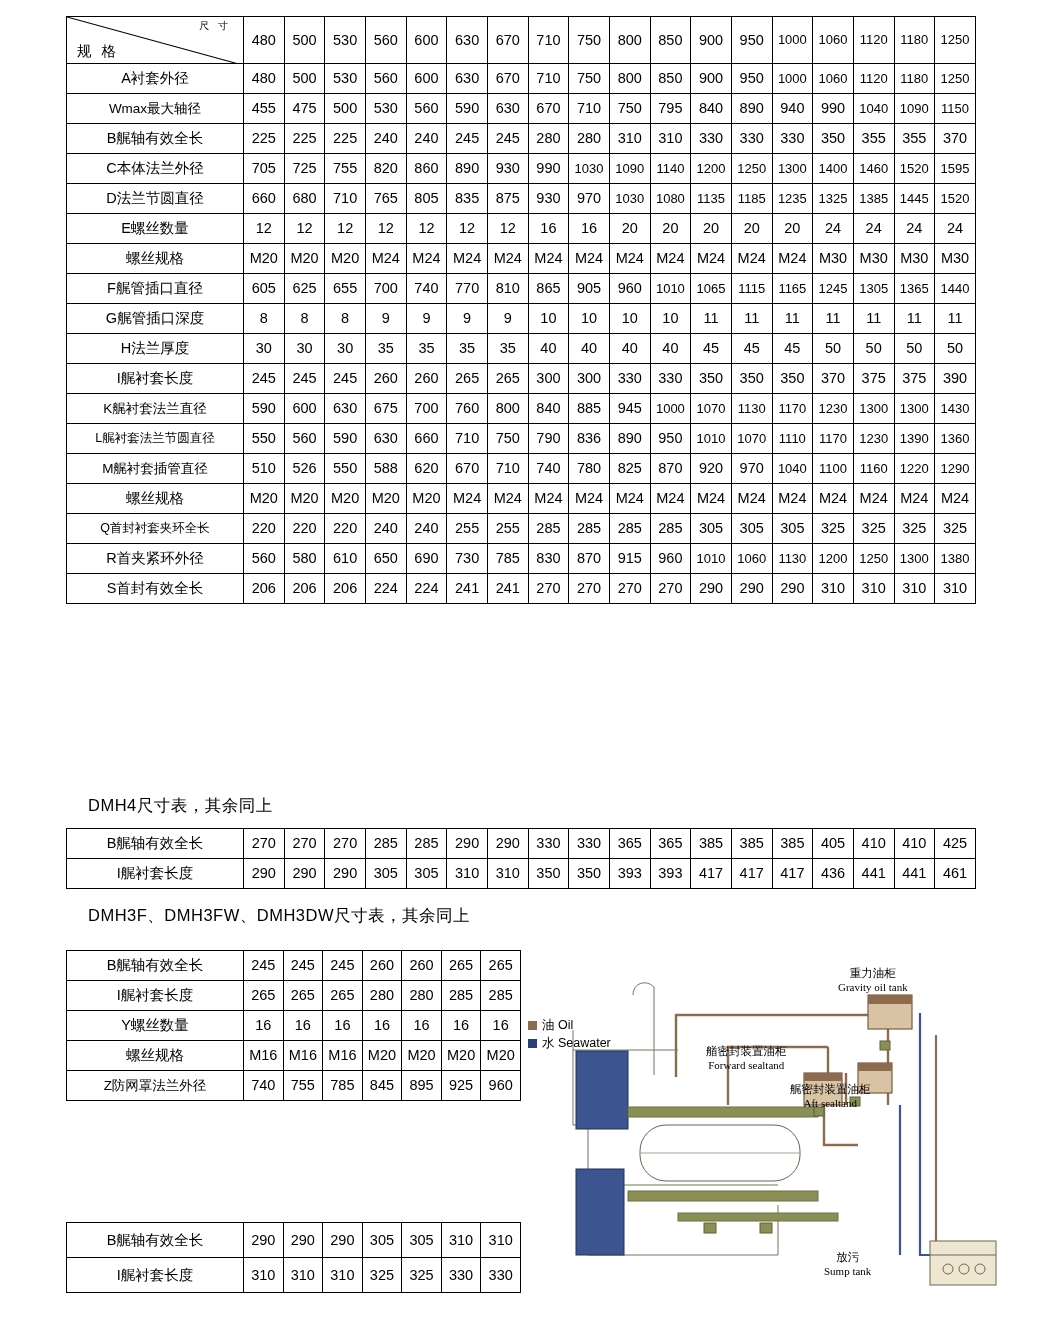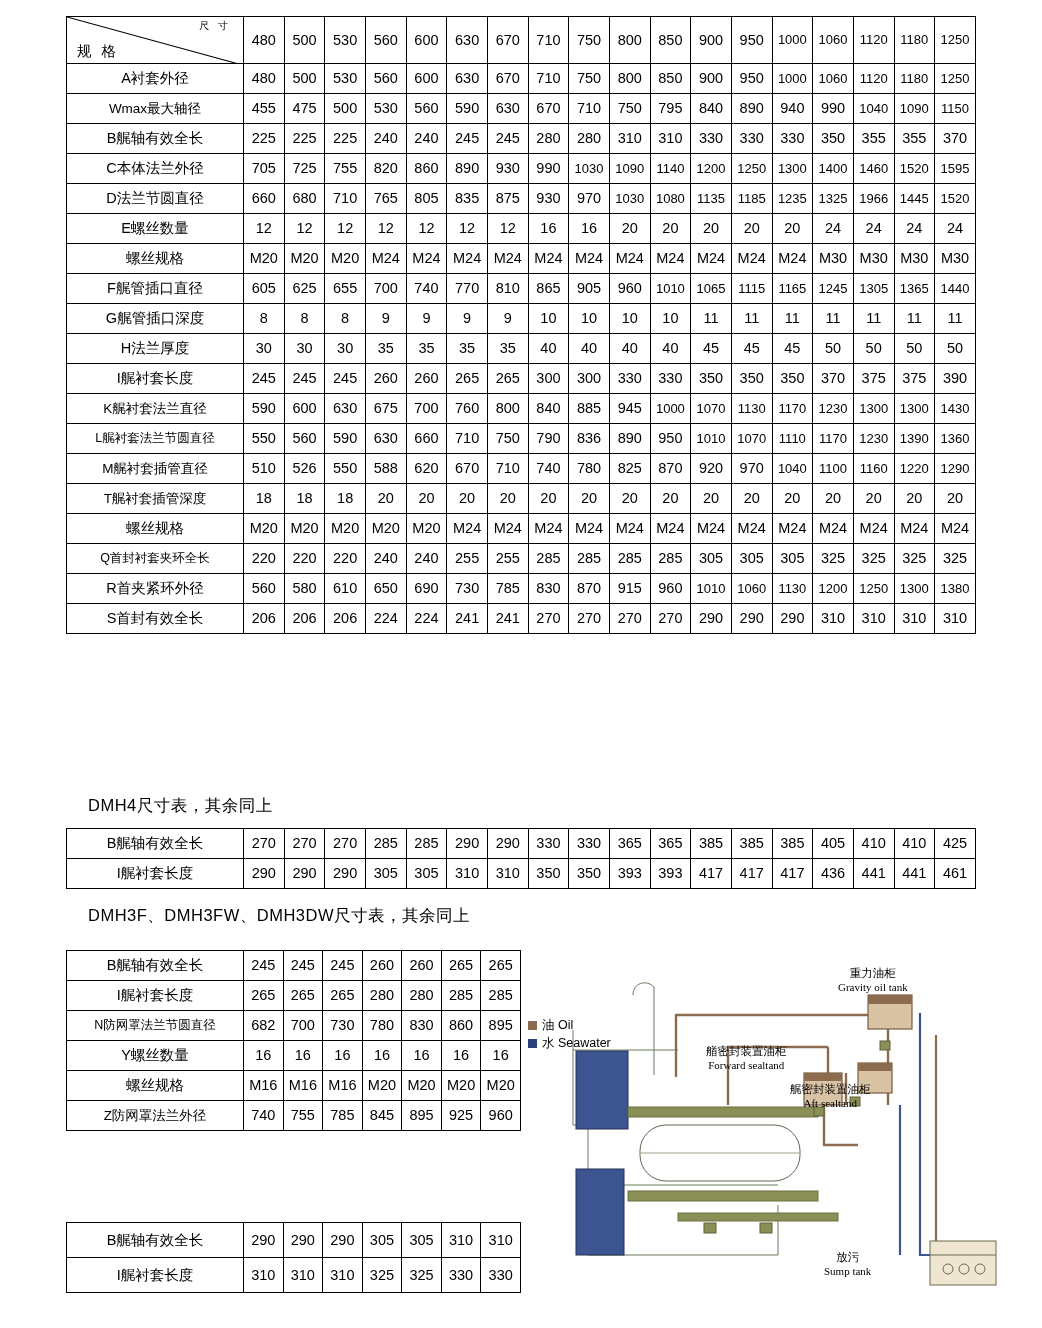--- a/index.html
+++ b/index.html
@@ -279,21 +279,21 @@
           <td class="val">835</td>
           <td class="val">875</td>
           <td class="val">930</td>
           <td class="val">970</td>
           <td class="val small">1030</td>
           <td class="val small">1080</td>
           <td class="val small">1135</td>
           <td class="val small">1185</td>
           <td class="val small">1235</td>
           <td class="val small">1325</td>
-          <td class="val small">1966</td>
+          <td class="val small">1385</td>
           <td class="val small">1445</td>
           <td class="val small">1520</td>
         </tr>
         <tr>
           <td class="rowhead">E螺丝数量</td>
           <td class="val">12</td>
           <td class="val">12</td>
           <td class="val">12</td>
           <td class="val">12</td>
           <td class="val">12</td>
@@ -473,41 +473,20 @@
           <td class="val">870</td>
           <td class="val">920</td>
           <td class="val">970</td>
           <td class="val small">1040</td>
           <td class="val small">1100</td>
           <td class="val small">1160</td>
           <td class="val small">1220</td>
           <td class="val small">1290</td>
         </tr>
         <tr>
-          <td class="rowhead" style="font-size: 13.5px;">T艉衬套插管深度</td>
-          <td class="val">18</td>
-          <td class="val">18</td>
-          <td class="val">18</td>
-          <td class="val">20</td>
-          <td class="val">20</td>
-          <td class="val">20</td>
-          <td class="val">20</td>
-          <td class="val">20</td>
-          <td class="val">20</td>
-          <td class="val">20</td>
-          <td class="val">20</td>
-          <td class="val">20</td>
-          <td class="val">20</td>
-          <td class="val">20</td>
-          <td class="val">20</td>
-          <td class="val">20</td>
-          <td class="val">20</td>
-          <td class="val">20</td>
-        </tr>
-        <tr>
           <td class="rowhead">螺丝规格</td>
           <td class="val">M20</td>
           <td class="val">M20</td>
           <td class="val">M20</td>
           <td class="val">M20</td>
           <td class="val">M20</td>
           <td class="val">M24</td>
           <td class="val">M24</td>
           <td class="val">M24</td>
           <td class="val">M24</td>
@@ -652,30 +631,20 @@
           <td class="rowhead">I艉衬套长度</td>
           <td class="val">265</td>
           <td class="val">265</td>
           <td class="val">265</td>
           <td class="val">280</td>
           <td class="val">280</td>
           <td class="val">285</td>
           <td class="val">285</td>
         </tr>
         <tr>
-          <td class="rowhead" style="font-size: 12.5px;">N防网罩法兰节圆直径</td>
-          <td class="val">682</td>
-          <td class="val">700</td>
-          <td class="val">730</td>
-          <td class="val">780</td>
-          <td class="val">830</td>
-          <td class="val">860</td>
-          <td class="val">895</td>
-        </tr>
-        <tr>
           <td class="rowhead">Y螺丝数量</td>
           <td class="val">16</td>
           <td class="val">16</td>
           <td class="val">16</td>
           <td class="val">16</td>
           <td class="val">16</td>
           <td class="val">16</td>
           <td class="val">16</td>
         </tr>
         <tr>

